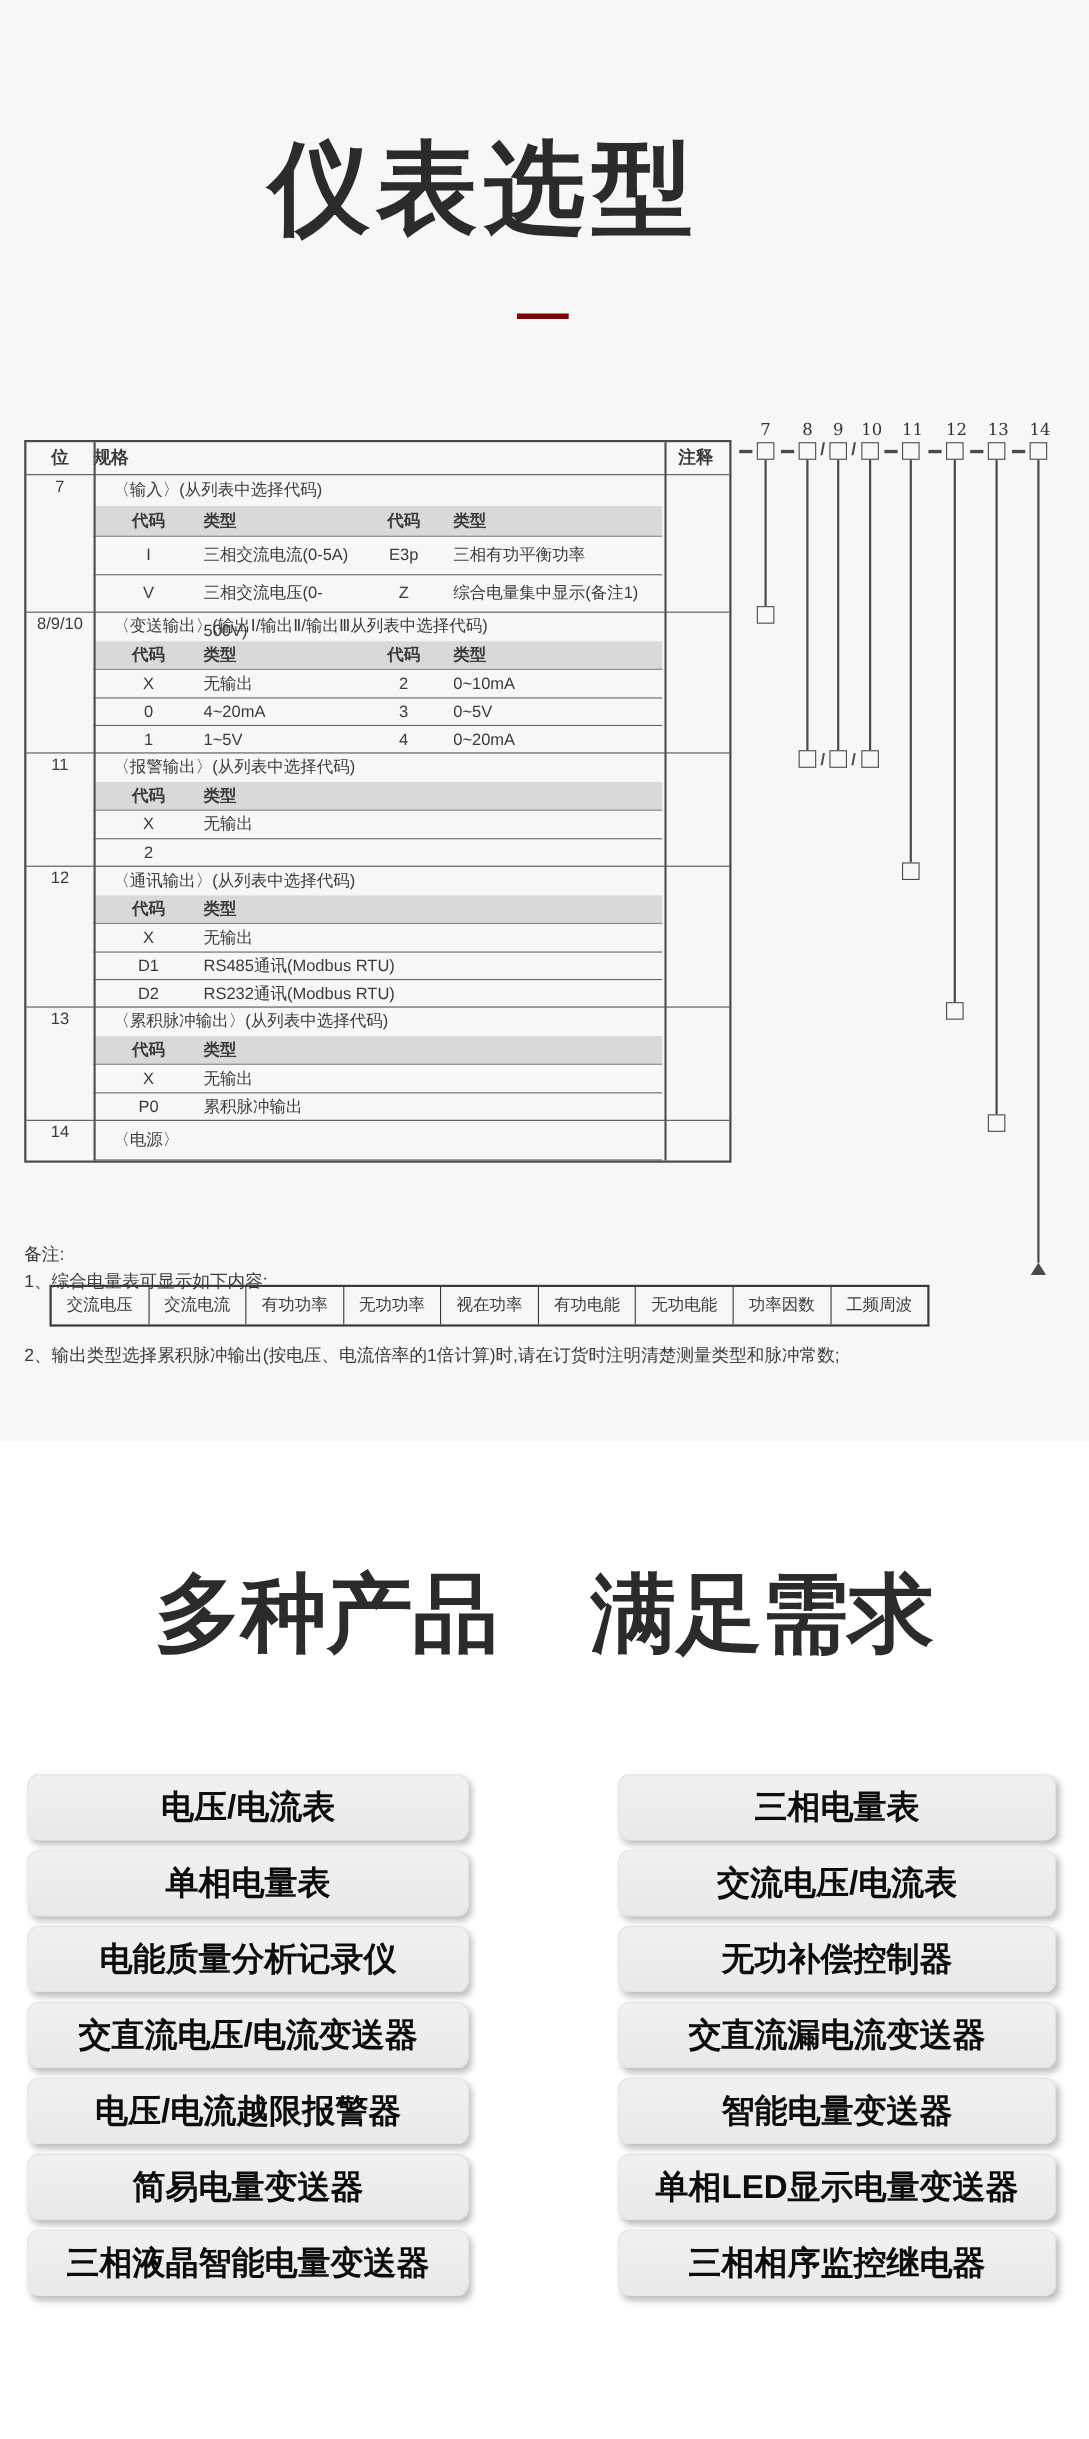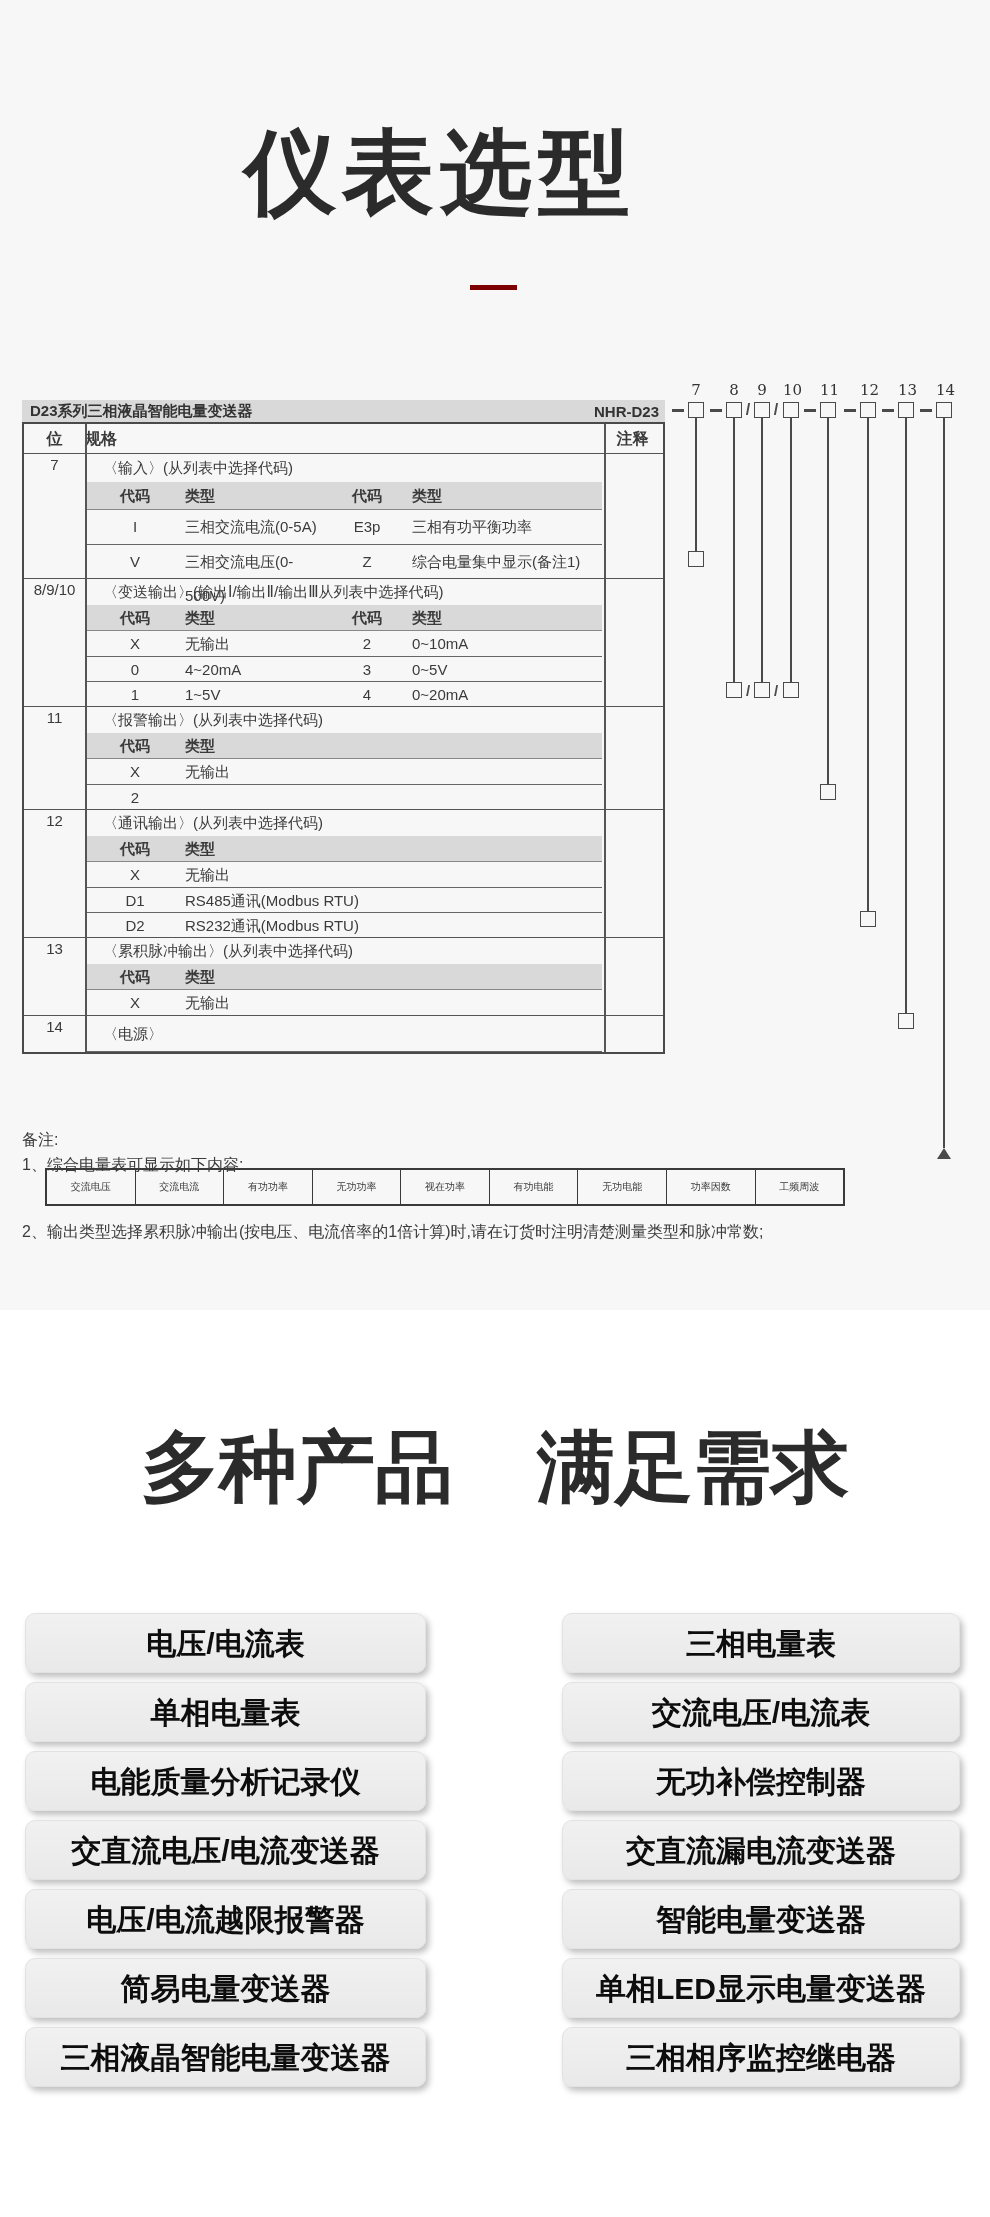--- a/index.html
+++ b/index.html
@@ -55,21 +55,21 @@
   .endsq { position:absolute; width:16px; height:16px; border:1.5px solid #4a4a4a; }
   .endslash { position:absolute; width:12px; height:16px; text-align:center; font-size:15px; font-weight:bold; color:#4a4a4a; }
   .arrow-up { position:absolute; width:0; height:0;
               border-left:7px solid transparent; border-right:7px solid transparent;
               border-bottom:11px solid #4a4a4a; }
 
   
   .note-line { position:absolute; left:22px; font-size:16px; color:#3b3b3b; }
   .strip { position:absolute; left:45px; top:1168px; width:800px; height:38px;
            border:2px solid #3a3a3a; display:flex; }
-  .strip-cell { flex:1; text-align:center; line-height:34px; font-size:10px; color:#3b3b3b; }
+  .strip-cell { flex:1; text-align:center; line-height:34px; font-size:15px; color:#3b3b3b; }
   .strip-cell + .strip-cell { border-left:1px solid #3a3a3a; }
 
   
   .h2 { position:absolute; left:0; top:1424px; width:990px; display:flex; justify-content:center; gap:84px;
         font-size:78px; line-height:86px; font-weight:900; color:#2b2b2b; }
   .col { position:absolute; display:flex; flex-direction:column; gap:9px;margin-top:40px; }
   .col-left { left:25px; top:1573px; width:401px; }
   .col-right { left:562px; top:1573px; width:398px; }
   .pill { height:60px; line-height:60px; text-align:center; border-radius:10px;
           background:linear-gradient(180deg,#f1f1f1,#e9e9e9); border:1px solid #e2e2e2;
@@ -128,24 +128,20 @@
   <div class="conn" style="left:867px;top:418px;height:493px"></div>
   <div class="endsq" style="left:860px;top:911px"></div>
 
   <div class="conn" style="left:905px;top:418px;height:595px"></div>
   <div class="endsq" style="left:898px;top:1013px"></div>
 
   <div class="conn" style="left:943px;top:418px;height:730px"></div>
   <div class="arrow-up" style="left:937px;top:1148px"></div>
 
   <div class="selector">
-    <div class="titlebar">
-      <span>D23系列三相液晶智能电量变送器</span>
-      <span>NHR-D23</span>
-    </div>
     <div class="grid" id="grid">
       <div class="hdr">
         <span class="hdr-bit">位</span>
         <span class="hdr-spec">规格</span>
         <span class="hdr-note">注释</span>
       </div>
       <div id="sections">
           <div class="sec sec0">
             <div class="bit">7</div>
             <div class="content">
@@ -243,20 +239,24 @@
             <div class="bit">13</div>
             <div class="content">
               <div class="sec-title">〈累积脉冲输出〉(从列表中选择代码)</div>
               <div class="row subhead">
                 <div class="cc1">代码</div>
                 <div class="ct1">类型</div>
               </div>
               <div class="row vrow">
                 <div class="cc1">X</div>
                 <div class="ct1">无输出</div>
+              </div>
+              <div class="row vrow">
+                <div class="cc1">P0</div>
+                <div class="ct1">累积脉冲输出</div>
               </div>
             </div>
           </div>
           <div class="sec sec5">
             <div class="bit">14</div>
             <div class="content">
               <div class="sec-title">〈电源〉</div>
             </div>
           </div>
         </div>

